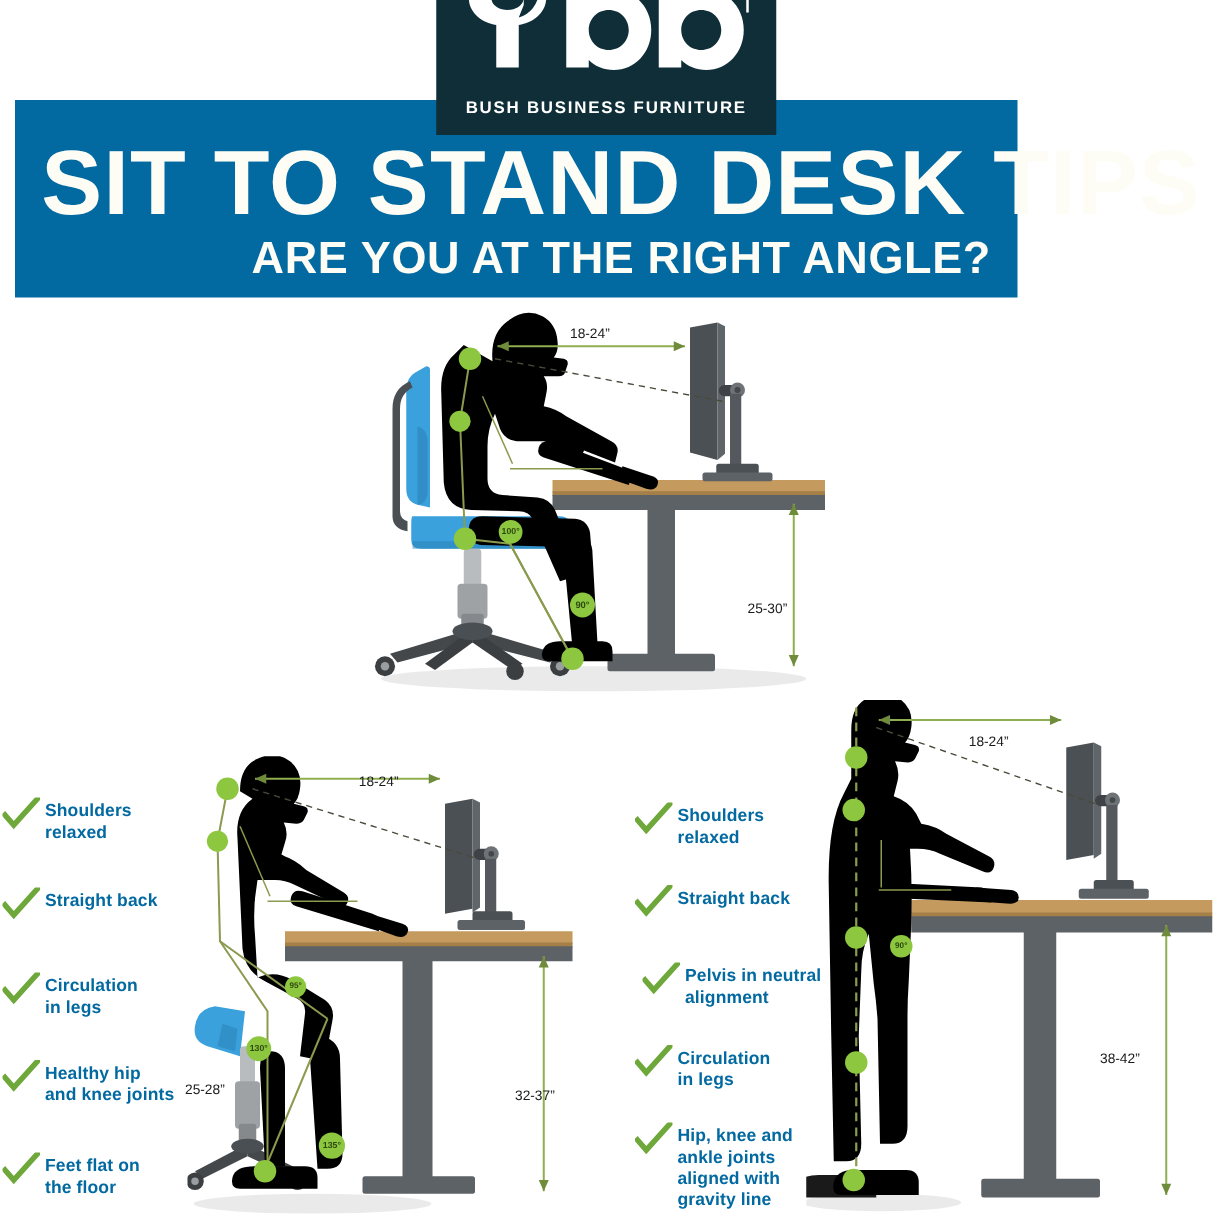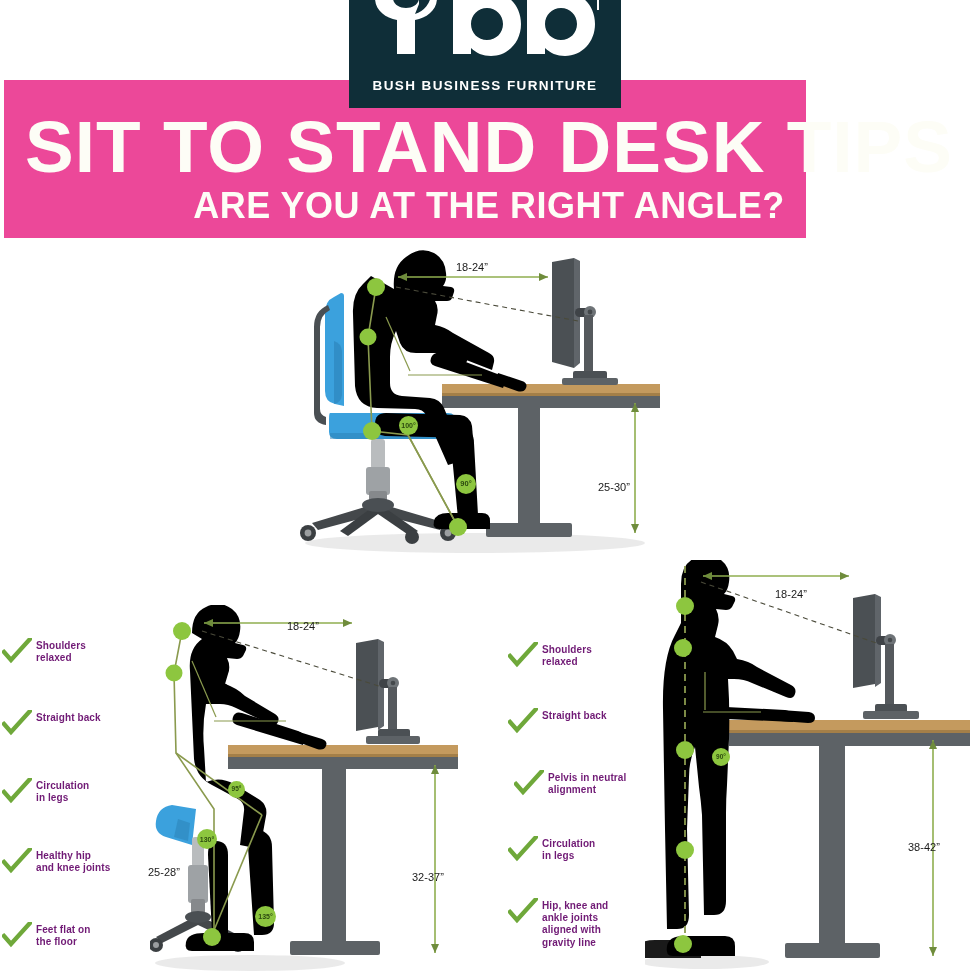--- a/index.html
+++ b/index.html
@@ -8,41 +8,41 @@
   #page { position:relative; width:970px; height:971px; background:#fff; }
 
   
   #logo-band { position:absolute; left:0; top:0; width:970px; height:80px; background:#fff; }
   #logo-box { position:absolute; left:349px; top:0; width:272px; height:108px;
     background:#0f2e38; z-index:5; }
   #logo-mark { position:absolute; left:22px; top:-4px; width:228px; height:72px; }
   #logo-tag { position:absolute; left:0; top:78px; width:272px; text-align:center;
     color:#fff; font-size:13.5px; font-weight:bold; letter-spacing:1.4px; }
 
-  #green-banner { position:absolute; left:4px; top:80px; width:802px; height:158px;
-    background:#ec4899; }
+  #green-banner { position:absolute; left:12px; top:80px; width:802px; height:158px;
+    background:#0369a1; }
   #banner-title { position:absolute; left:0; top:30px; width:970px; text-align:center;
     color:#fdfdf6; font-size:73px; font-weight:bold; letter-spacing:1px; line-height:1;
     font-family:"Liberation Sans", sans-serif; }
   #banner-sub { position:absolute; left:0; top:108px; width:970px; text-align:center;
     color:#fdfdf6; font-size:36px; font-weight:bold; letter-spacing:0.5px; line-height:1; }
 
   
   .svgwrap { position:absolute; }
   .dimlabel { position:absolute; color:#1a1a1a; font-size:11px; font-weight:normal;
     white-space:nowrap; }
   .anglebadge { position:absolute; border-radius:50%; background:#8dc63f;
     color:#2c4a10; font-weight:bold; display:flex; align-items:center;
     justify-content:center; line-height:1;margin-top:48px; }
 
   
   .checklist { position:absolute; }
   .check-row { position:absolute; display:flex; align-items:flex-start; }
   .check-mark { width:30px; height:26px; flex:0 0 30px; }
-  .check-text { font-size:10px; color:#701a75; line-height:1.22; font-weight:bold;
+  .check-text { font-size:14px; color:#0369a1; line-height:1.22; font-weight:bold;
     padding-left:4px; padding-top:2px; letter-spacing:0.1px; }
 </style>
 </head>
 <body>
 
 <div id="page">
 
   <div id="logo-band"></div>
 
   <div id="green-banner">
@@ -299,21 +299,21 @@
     <line x1="58" y1="16" x2="204" y2="16" stroke="#8fae4f" stroke-width="1.6"></line>
     <path d="M58 16 l9 -4 l0 8 z" fill="#6f8c3c"></path>
     <path d="M204 16 l-9 -4 l0 8 z" fill="#6f8c3c"></path>
 
     <line x1="288" y1="180" x2="288" y2="396" stroke="#8fae4f" stroke-width="1.6"></line>
     <path d="M288 180 l-4 9 l8 0 z" fill="#6f8c3c"></path>
     <path d="M288 396 l-4 -9 l8 0 z" fill="#6f8c3c"></path>
   </svg>
 
   <div class="dimlabel" style="left:775px; top:588px;">18-24”</div>
-  <div class="dimlabel" style="left:908px; top:841px;">38-42”</div>
+  <div class="dimlabel" style="left:880px; top:841px;">38-42”</div>
   <div class="anglebadge" style="left:712px; top:700px; width:18px; height:18px; font-size:6.5px;">90°</div>
 
   <div class="checklist" id="cl-left" style="left:2px; top:630px; width:150px; height:341px;">
       <div class="check-row" style="top: 8px; left: 0px;">
         <svg class="check-mark" viewBox="0 0 30 26">
           <path d="M2 14 L9 22 L28 1" fill="none" stroke="#6fa83a" stroke-width="4.4" stroke-linecap="square"></path>
         </svg>
         <div class="check-text">Shoulders<br>relaxed</div>
       </div>
       <div class="check-row" style="top: 80px; left: 0px;">

